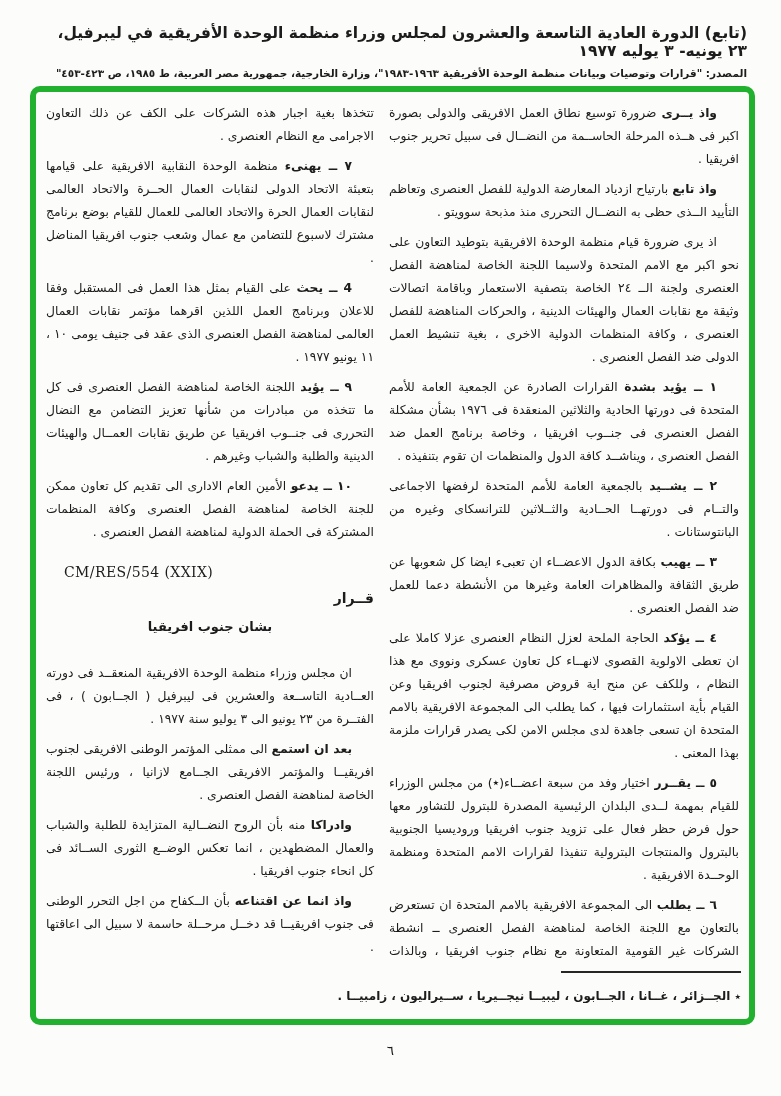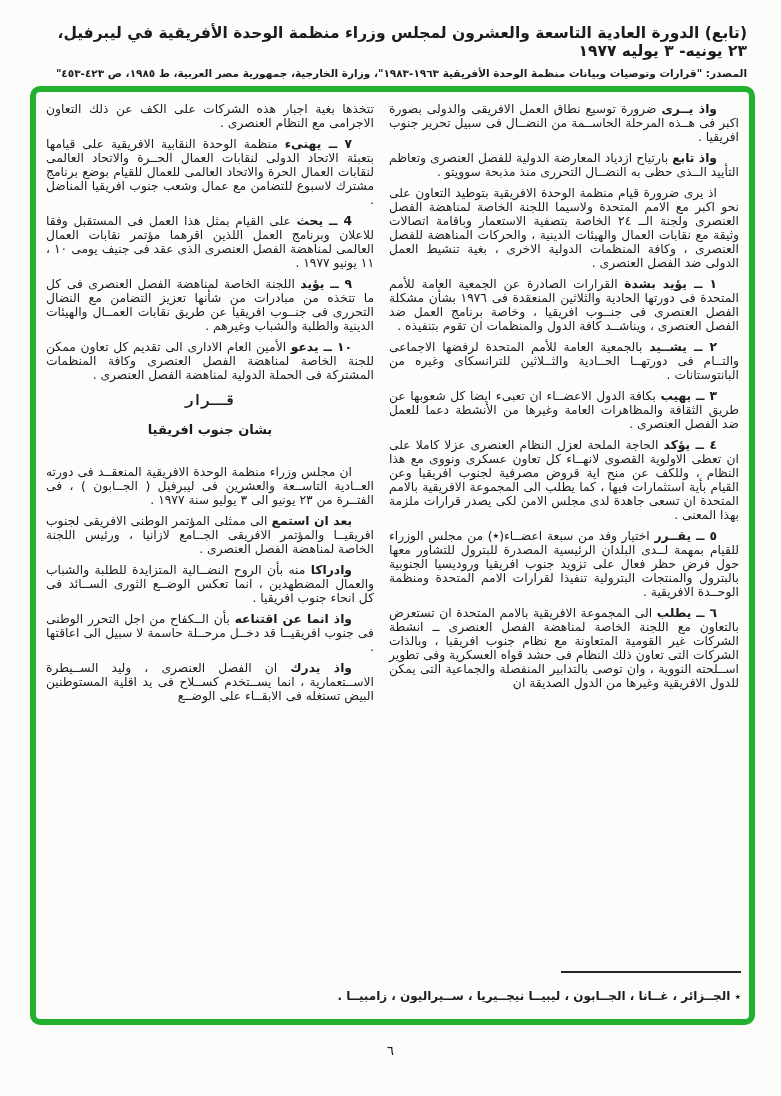--- a/index.html
+++ b/index.html
@@ -37,34 +37,34 @@
     display: flex; gap: 15px;
     overflow: hidden;
   }
   .col { min-width: 0; }
   .col-a { width: 350px; flex: none; }   
   .col-b { flex: 1; }                    
 
   p.para {
     margin: 0 0 7px 0;
     font-size: 12.3px;
-    line-height: 14px;
+    line-height: 23px;
     text-align: justify;
     text-indent: 22px;
   }
   p.cont { text-indent: 0; }
   .lead { font-weight: bold; }
 
   .reference {
     direction: ltr; text-align: left;
     font-family: "DejaVu Serif", serif;
     font-size: 14px; letter-spacing: 0.4px;
     margin: 20px 0 10px 0; padding-left: 18px;
   }
-  .res-title   { text-align: center; font-weight: bold; font-size: 14px;   margin: 10px 0 13px 0; font-family: Liberation Mono, monospace; }
+  .res-title   { text-align: right; font-weight: bold; font-size: 14px;   margin: 10px 0 13px 0; }
   .res-subtitle{ text-align: center; font-weight: bold; font-size: 13px;   margin: 0 0 28px 0; }
 
   .footnote-rule {
     position: absolute; bottom: 46px; right: 8px;
     width: 180px; height: 2px; background: #262626;
   }
   .footnote {
     position: absolute; bottom: 16px; right: 8px; left: 20px;
     direction: rtl; text-align: right;
     font-size: 12px; font-weight: bold;
@@ -102,20 +102,21 @@
         <p class="para"><b class="lead">٦ ــ يطلب</b><span> الى المجموعة الافريقية بالامم المتحدة ان تستعرض بالتعاون مع اللجنة الخاصة لمناهضة الفصل العنصرى ــ انشطة الشركات غير القومية المتعاونة مع نظام جنوب افريقيا ، وبالذات الشركات التى تعاون ذلك النظام فى حشد قواه العسكرية وفى تطوير اســلحته النووية ، وان توصى بالتدابير المنفصلة والجماعية التى يمكن للدول الافريقية وغيرها من الدول الصديقة ان</span></p>
       </div>
 
       <div class="col col-b">
         <p class="para cont"><b class="lead"></b><span>تتخذها بغية اجبار هذه الشركات على الكف عن ذلك التعاون الاجرامى مع النظام العنصرى .</span></p>
         <p class="para"><b class="lead">٧ ــ يهنىء</b><span> منظمة الوحدة النقابية الافريقية على قيامها بتعبئة الاتحاد الدولى لنقابات العمال الحــرة والاتحاد العالمى لنقابات العمال الحرة والاتحاد العالمى للعمال للقيام بوضع برنامج مشترك لاسبوع للتضامن مع عمال وشعب جنوب افريقيا المناضل .</span></p>
         <p class="para"><b class="lead">4 ــ يحث</b><span> على القيام بمثل هذا العمل فى المستقبل وفقا للاعلان وبرنامج العمل اللذين اقرهما مؤتمر نقابات العمال العالمى لمناهضة الفصل العنصرى الذى عقد فى جنيف يومى ١٠ ، ١١ يونيو ١٩٧٧ .</span></p>
         <p class="para"><b class="lead">٩ ــ يؤيد</b><span> اللجنة الخاصة لمناهضة الفصل العنصرى فى كل ما تتخذه من مبادرات من شأنها تعزيز التضامن مع النضال التحررى فى جنــوب افريقيا عن طريق نقابات العمــال والهيئات الدينية والطلبة والشباب وغيرهم .</span></p>
         <p class="para"><b class="lead">١٠ ــ يدعو</b><span> الأمين العام الادارى الى تقديم كل تعاون ممكن للجنة الخاصة لمناهضة الفصل العنصرى وكافة المنظمات المشتركة فى الحملة الدولية لمناهضة الفصل العنصرى .</span></p>
 
+        <div class="reference">CM/RES/554 (XXIX)</div>
         <div class="res-title">قــرار</div>
         <div class="res-subtitle">بشان جنوب افريقيا</div>
 
         <p class="para"><b class="lead"></b><span>ان مجلس وزراء منظمة الوحدة الافريقية المنعقــد فى دورته العــادية التاســعة والعشرين فى ليبرفيل ( الجــابون ) ، فى الفتــرة من ٢٣ يونيو الى ٣ يوليو سنة ١٩٧٧ .</span></p>
         <p class="para"><b class="lead">بعد ان استمع</b><span> الى ممثلى المؤتمر الوطنى الافريقى لجنوب افريقيــا والمؤتمر الافريقى الجــامع لازانيا ، ورئيس اللجنة الخاصة لمناهضة الفصل العنصرى .</span></p>
         <p class="para"><b class="lead">وادراكا</b><span> منه بأن الروح النضــالية المتزايدة للطلبة والشباب والعمال المضطهدين ، انما تعكس الوضــع الثورى الســائد فى كل انحاء جنوب افريقيا .</span></p>
         <p class="para"><b class="lead">واذ انما عن اقتناعه</b><span> بأن الــكفاح من اجل التحرر الوطنى فى جنوب افريقيــا قد دخــل مرحــلة حاسمة لا سبيل الى اعاقتها .</span></p>
         <p class="para"><b class="lead">واذ يدرك</b><span> ان الفصل العنصرى ، وليد الســيطرة الاســتعمارية ، انما يســتخدم كســلاح فى يد اقلية المستوطنين البيض تستغله فى الابقــاء على الوضــع</span></p>
       </div>
 

